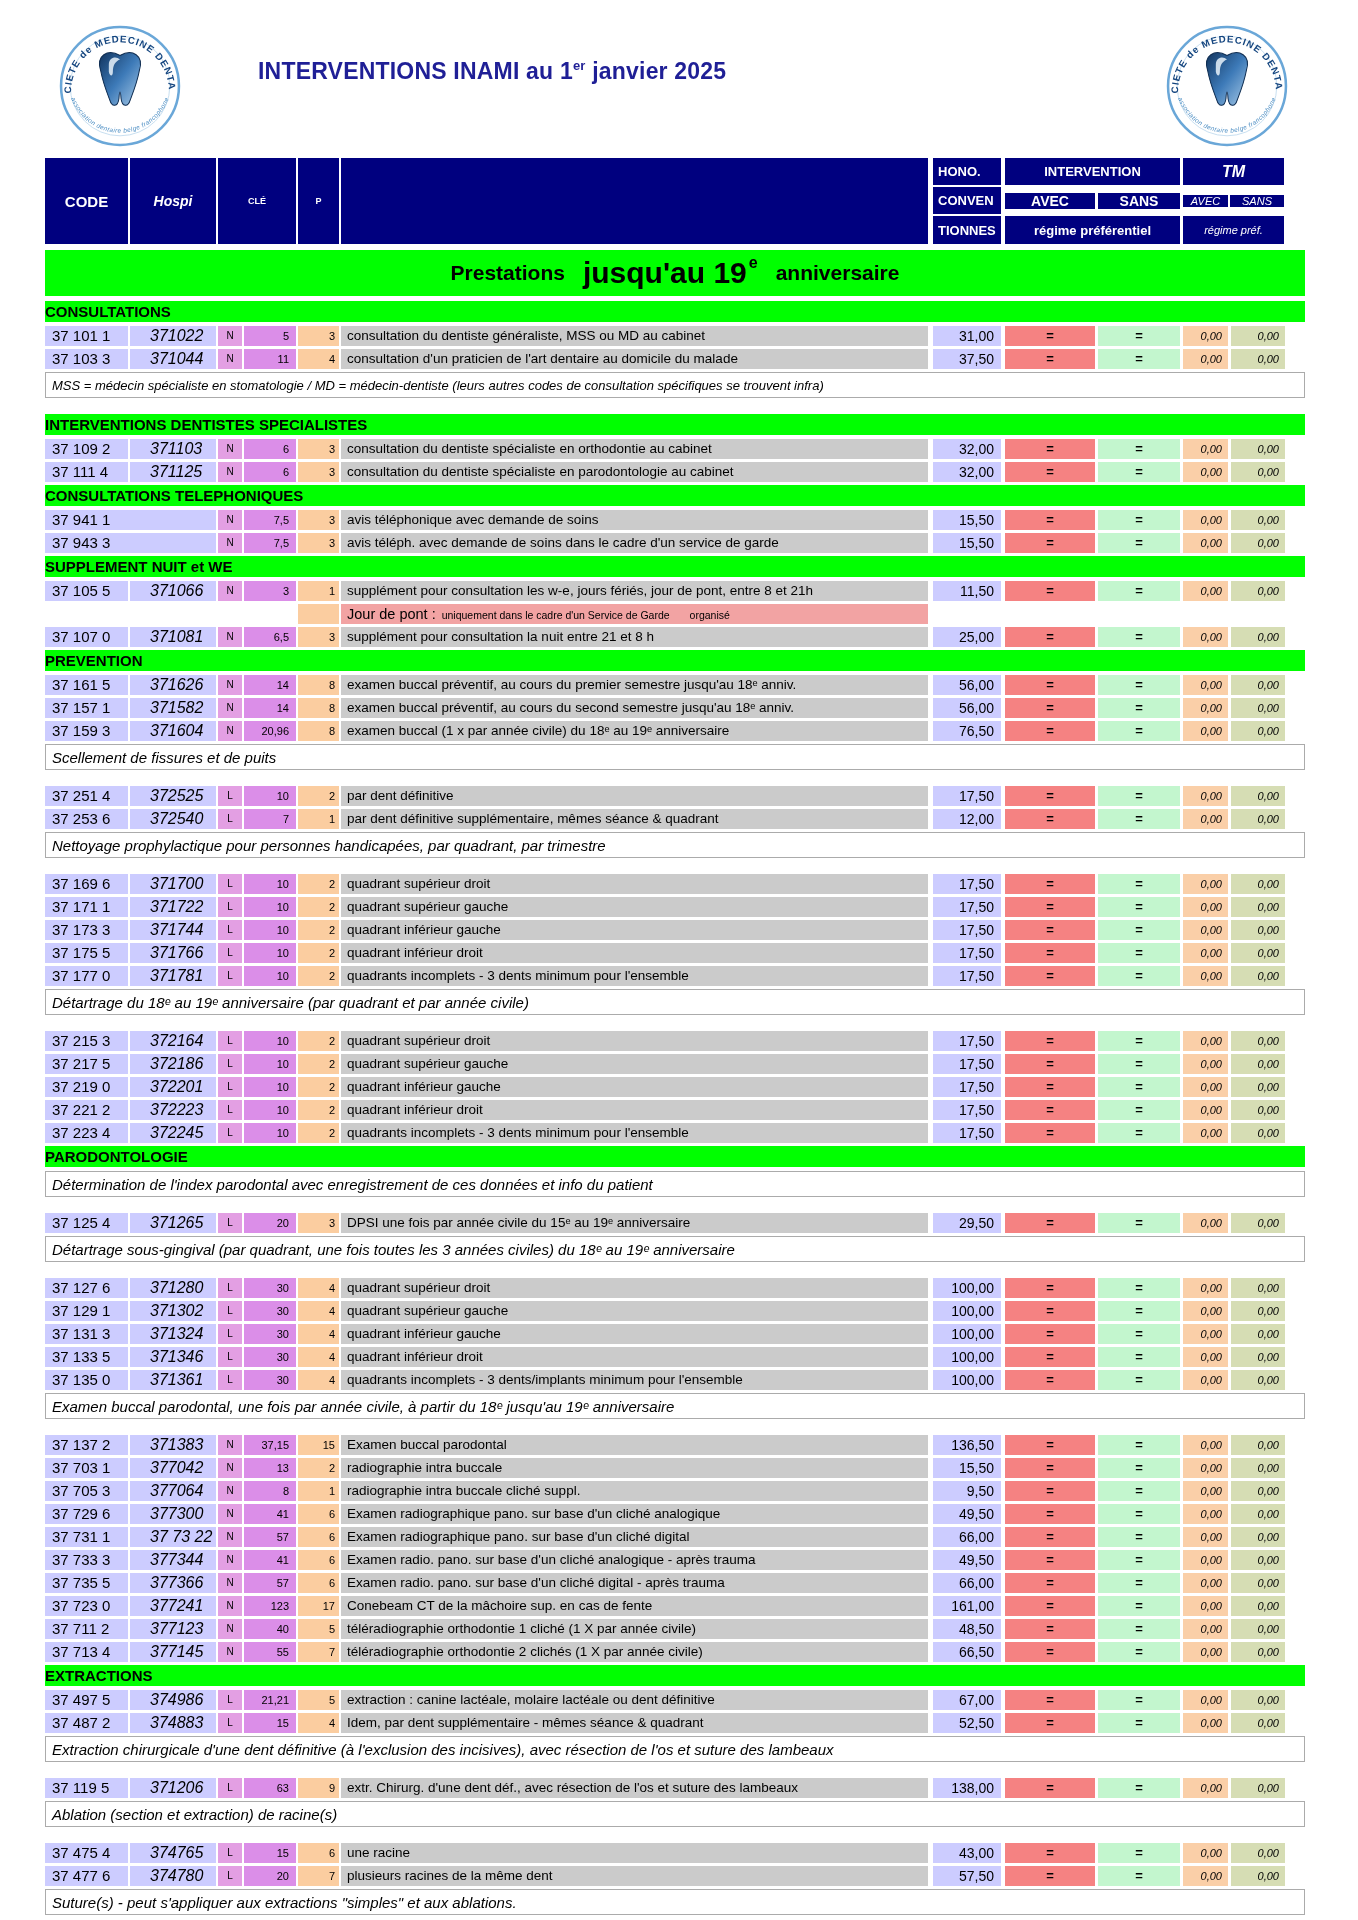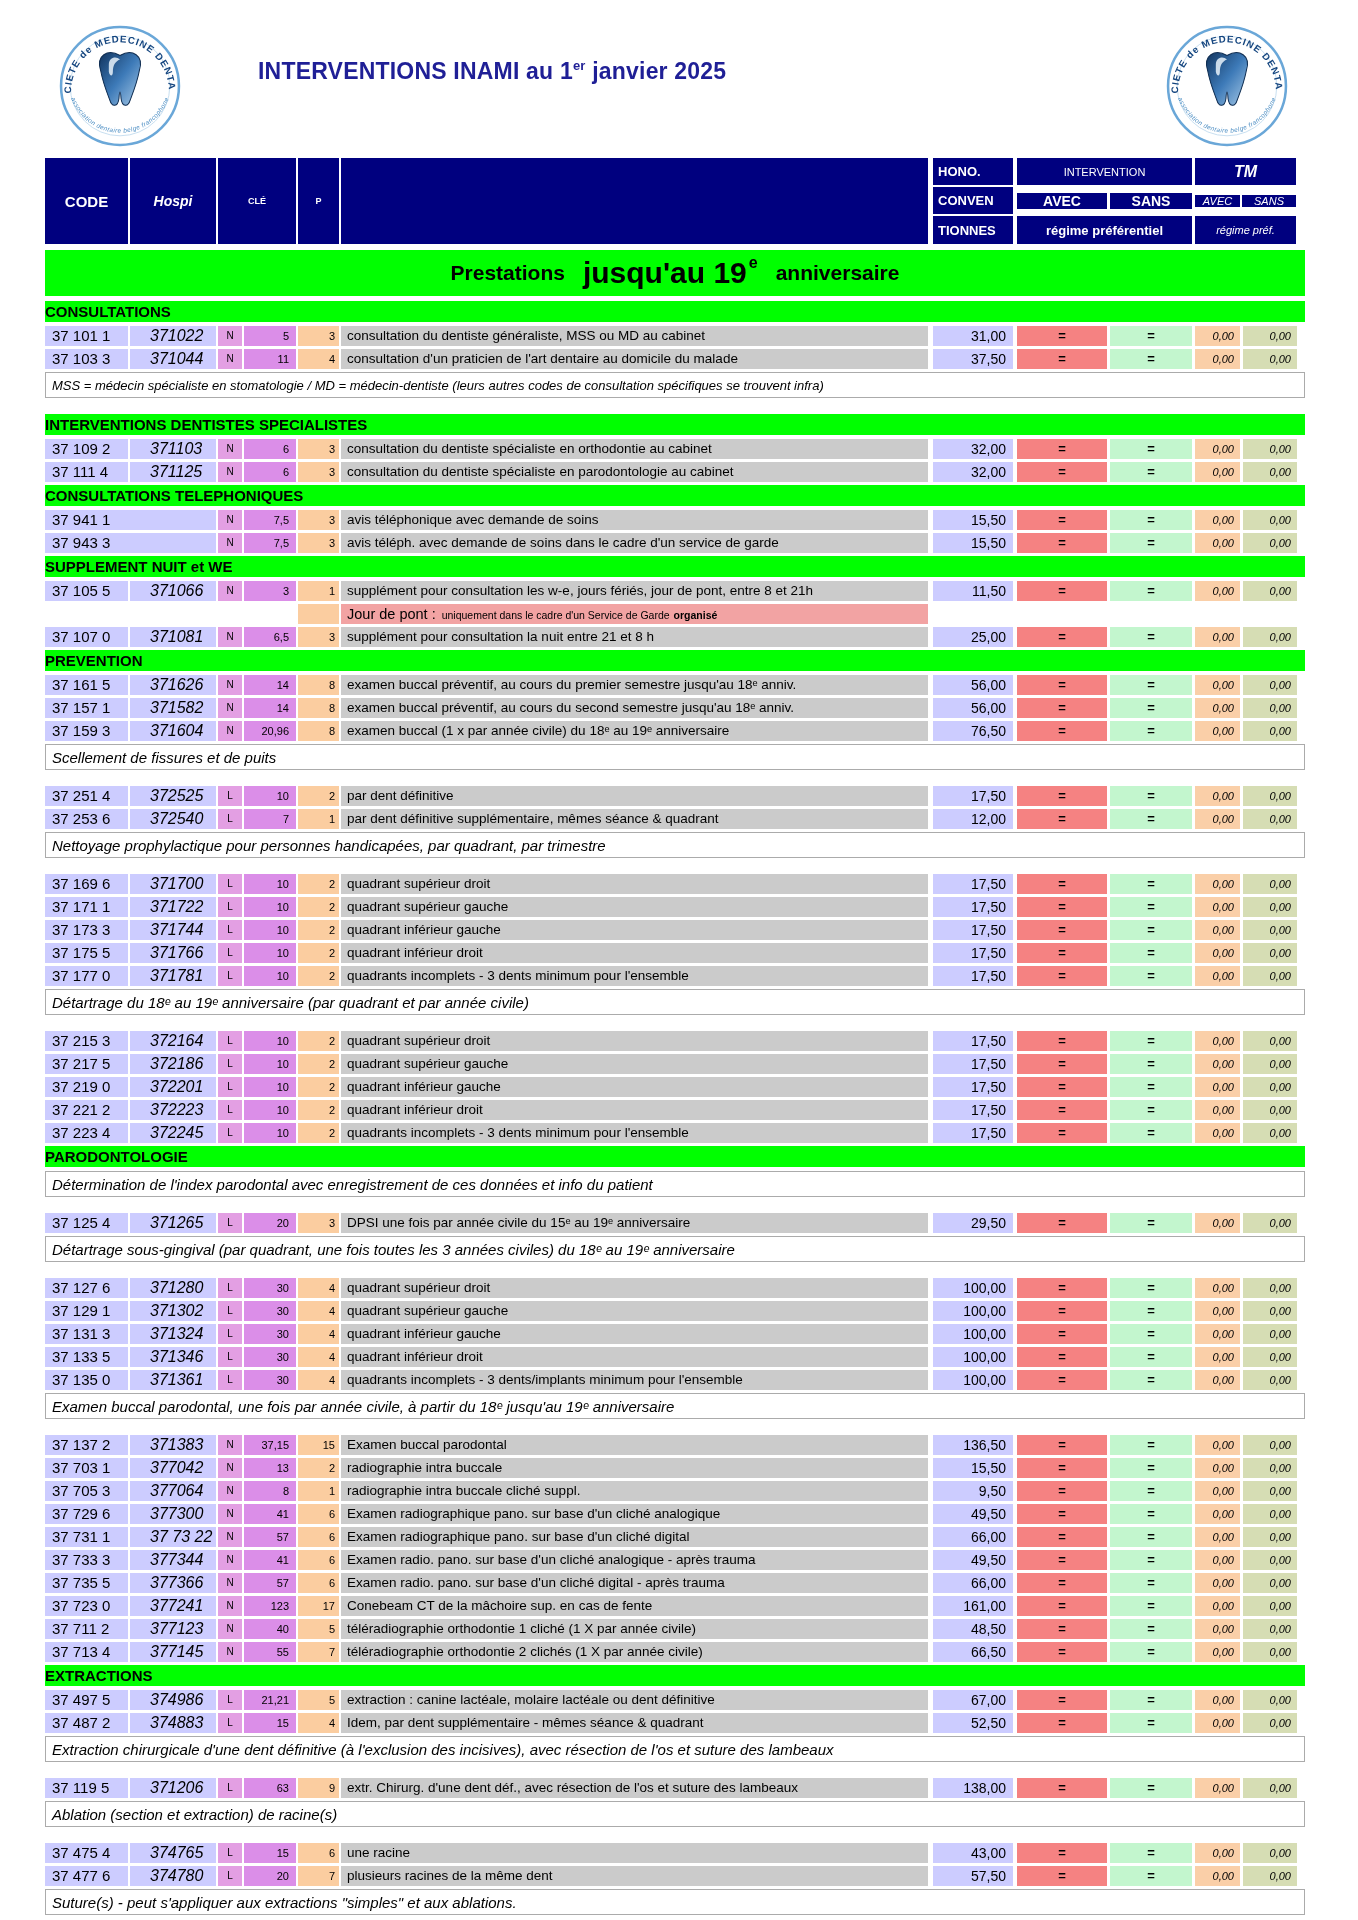--- a/index.html
+++ b/index.html
@@ -23,35 +23,35 @@
   .th{background:#00007F;color:#ffffff;box-sizing:border-box;}
   .th-full{height:86px;display:flex;align-items:center;justify-content:center;}
   .vstack{display:flex;flex-direction:column;}
   .vstack .vr{height:27px;margin-bottom:2px;display:flex;align-items:center;}
   .vstack .vr:last-child{height:28px;margin-bottom:0;}
   .hsplit{display:flex;}
   .t-code{font-weight:bold;font-size:15px;}
   .t-hospi{font-weight:bold;font-style:italic;font-size:14px;}
   .t-small{font-weight:bold;font-size:9px;}
   .t-hono{font-weight:bold;font-size:13px;padding-left:5px;}
-  .t-int{font-weight:normal;font-size:11px;justify-content:center;}
+  .t-int{font-weight:bold;font-size:13px;justify-content:center;}
   .t-as{font-weight:bold;font-size:14px;justify-content:center;}
   .t-reg{font-weight:bold;font-size:13px;justify-content:center;}
   .t-tm{font-weight:bold;font-style:italic;font-size:16px;justify-content:center;}
   .t-tmas{font-style:italic;font-size:11px;justify-content:center;}
   .t-tmreg{font-style:italic;font-size:11px;justify-content:center;}
   
   .c-code {width:83px;margin-right:2px;}
   .c-code.wide{width:171px;}
   .c-hospi{width:86px;margin-right:2px;}
   .c-kl   {width:24px;margin-right:2px;}
   .c-kv   {width:52px;margin-right:2px;}
   .c-p    {width:41px;margin-right:2px;}
   .c-desc {width:587px;margin-right:5px;}
-  .c-hono {width:80px;margin-right:4px;}
+  .c-hono {width:68px;margin-right:4px;}
   .c-avec {width:90px;margin-right:3px;}
   .c-sans {width:82px;margin-right:3px;}
   .c-tma  {width:45px;margin-right:3px;}
   .c-tms  {width:54px;}
   .h-cle{width:78px;margin-right:2px;}       
   .h-int{width:175px;margin-right:3px;}      
   .h-tm{width:101px;}                        
   .h-int .sub-avec{width:90px;margin-right:3px;}
   .h-int .sub-sans{width:82px;}
   .h-tm .sub-tma{width:45px;margin-right:2px;}
@@ -88,21 +88,21 @@
   .row-sub span{font-style:italic;font-size:15px;color:#000;}
   .row-note span{font-style:italic;font-size:13px;color:#000;}
   
   .row-special{display:flex;height:20px;margin-bottom:3px;}
   .sp-spacer{width:251px;margin-right:2px;}
   .sp-p{width:41px;margin-right:2px;background:#FBCDA0;height:20px;}
   .sp-desc{width:587px;background:#F2A3A3;height:20px;line-height:20px;
            white-space:nowrap;overflow:hidden;padding-left:6px;box-sizing:border-box;}
   .sp-main{font-size:14.5px;}
   .sp-small{font-size:10.5px;margin-left:6px;}
-  .sp-bold{font-size:10.5px;font-weight:bold;margin-left:4px;}
+  .sp-bold{font-size:10.5px;font-weight:normal;margin-left:20px;}
 </style>
 </head>
 <body>
 
 <svg class="logo logo-left" viewBox="0 0 122 122">
   <defs>
     <linearGradient id="toothG1" x1="0" y1="0" x2="1" y2="1">
       <stop offset="0" stop-color="#12355F"></stop>
         <stop offset="0.5" stop-color="#3D7AB8"></stop>
         <stop offset="1" stop-color="#A9CBE8"></stop>

